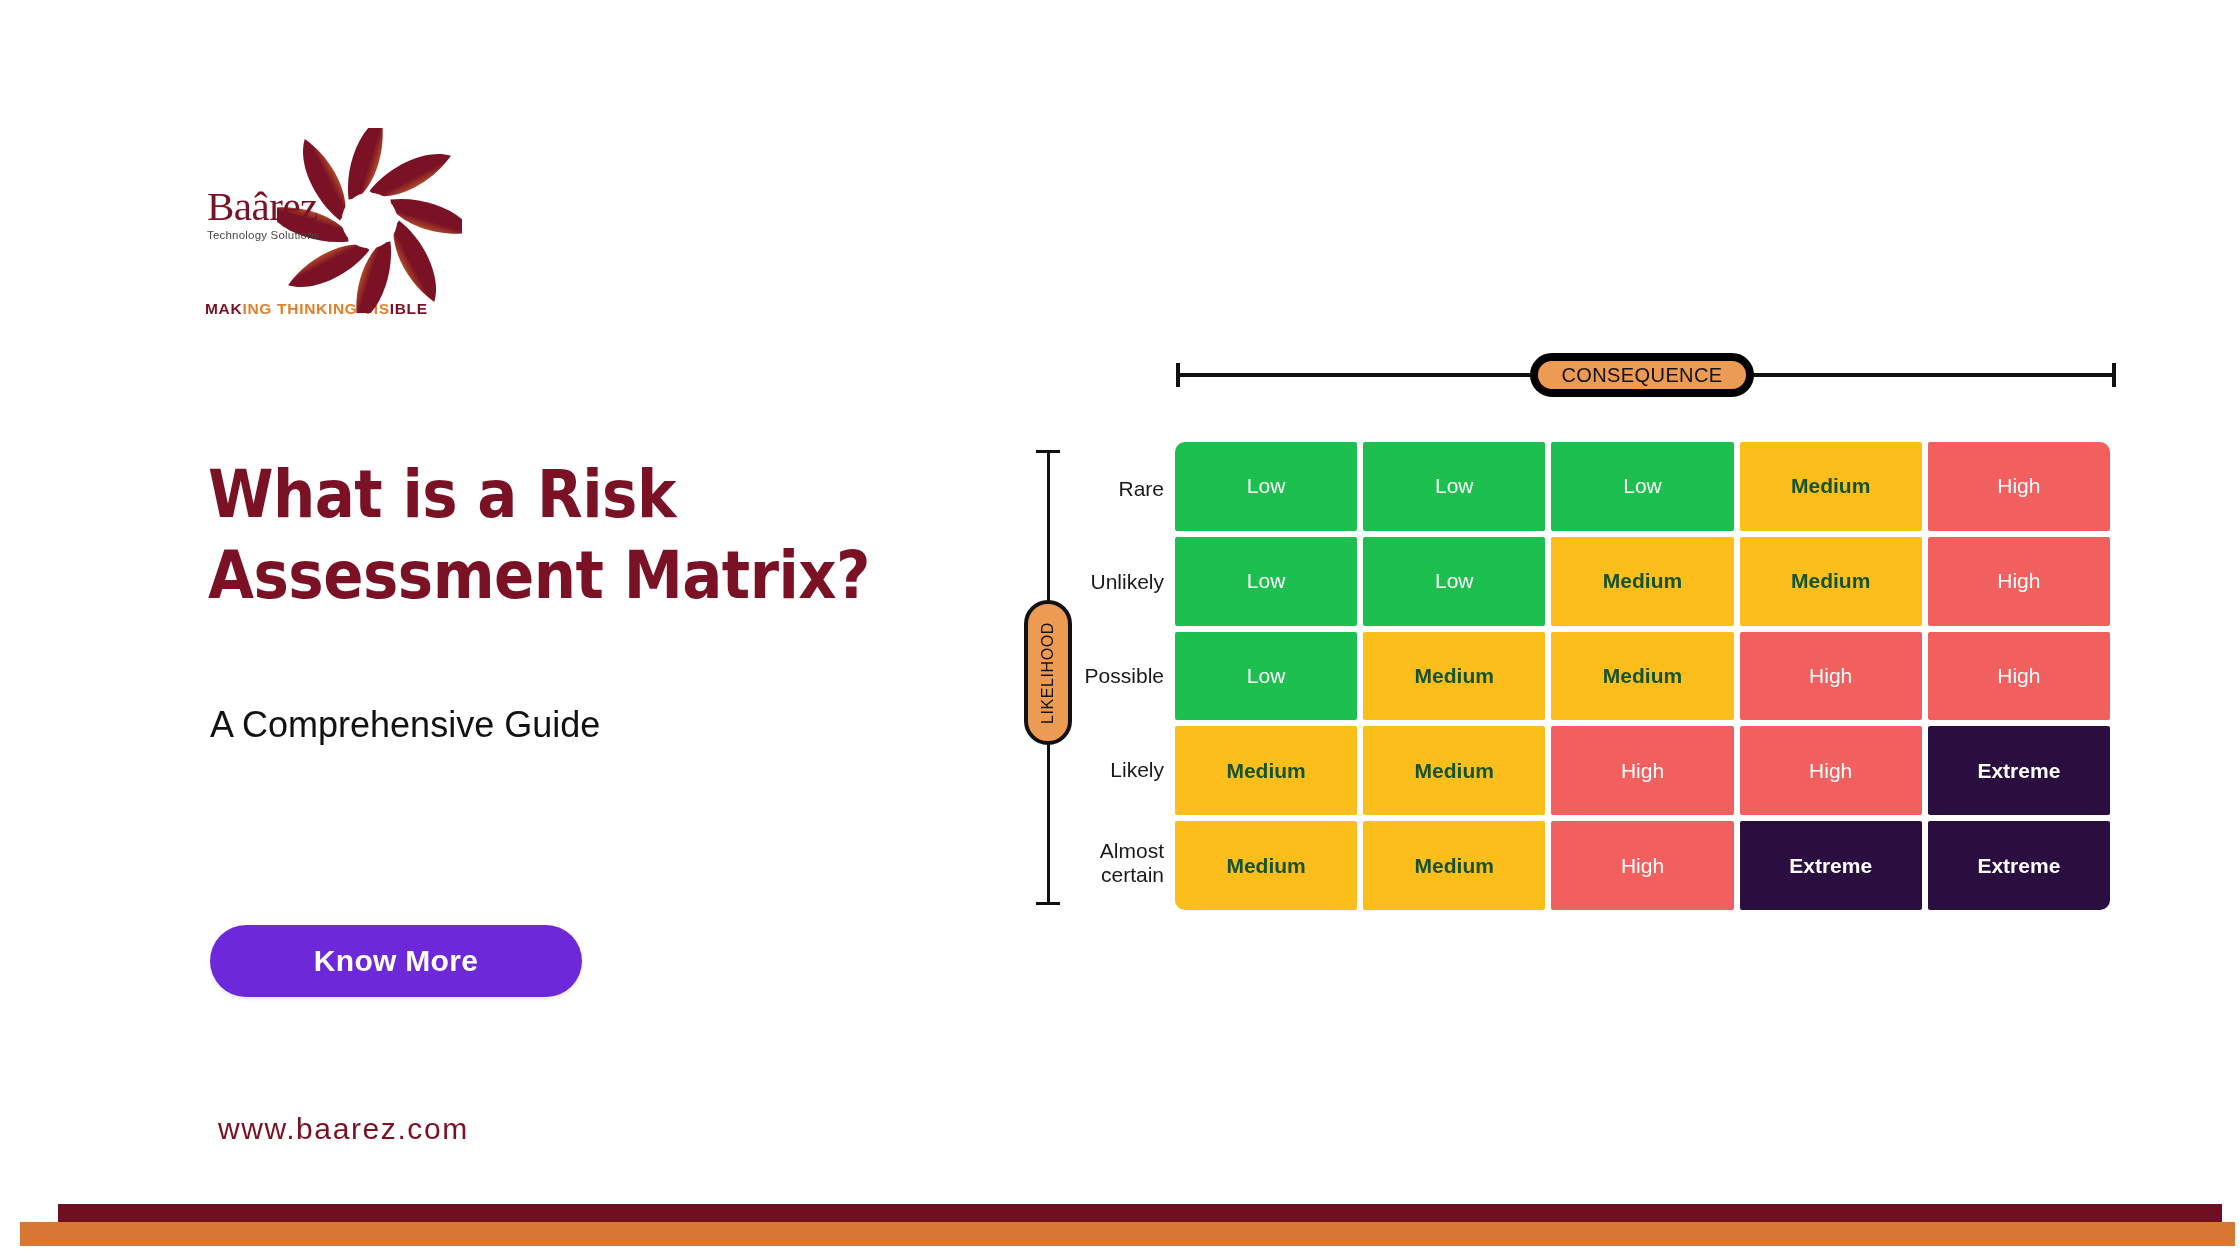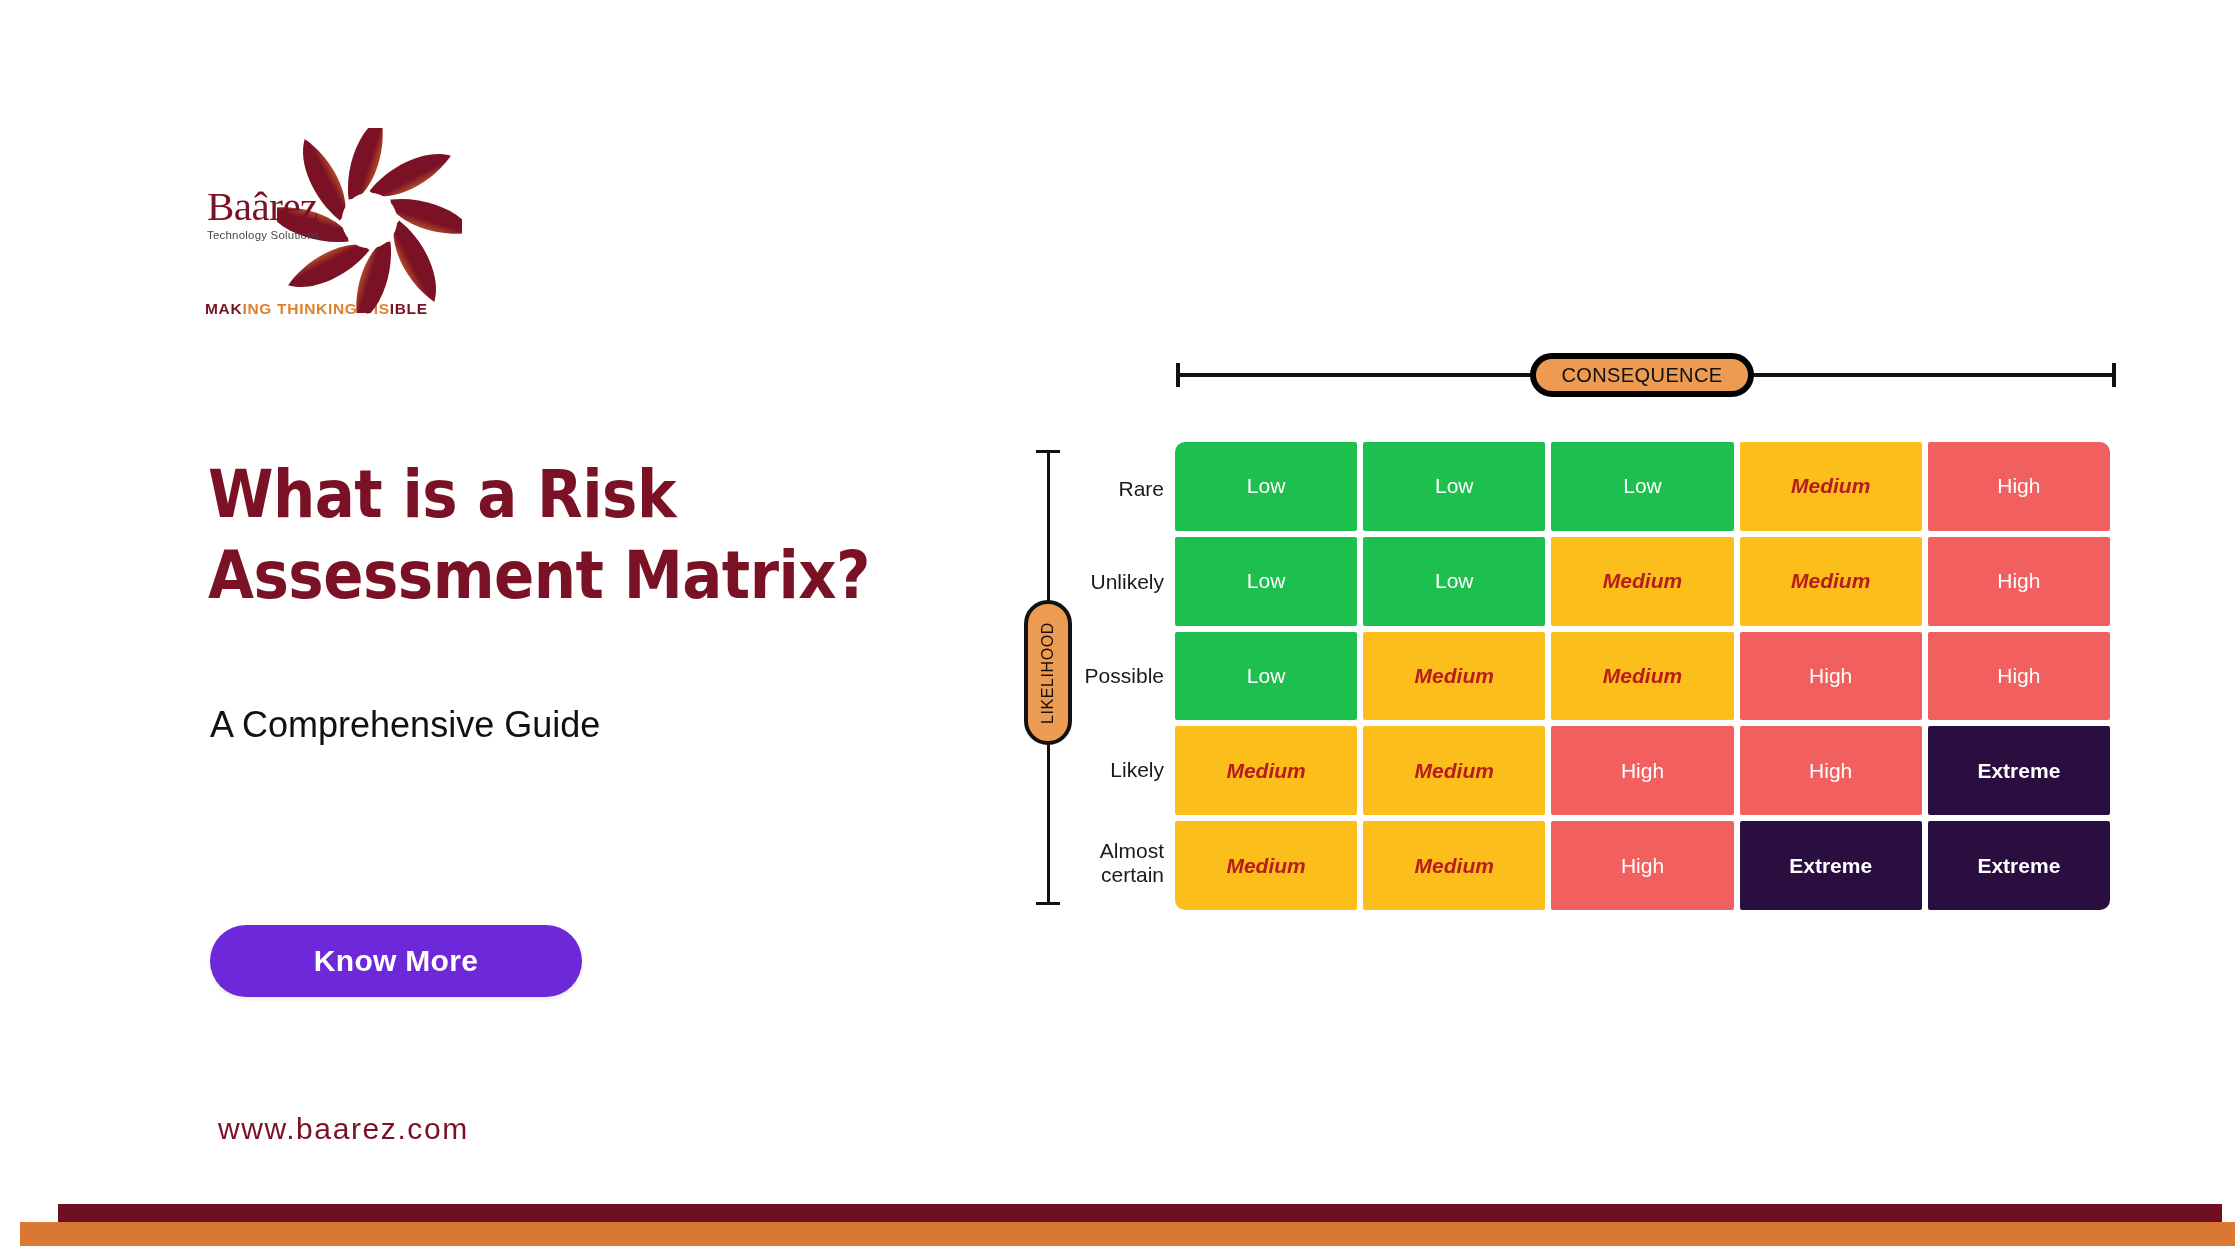--- a/index.html
+++ b/index.html
@@ -191,21 +191,21 @@
   }
   #cap-left { left: 156px; }
   #cap-right { left: 1092px; }
   #consequence-pill {
     position: absolute;
     left: 510px;
     top: 8px;
     width: 224px;
     height: 44px;
     background: #ed9a52;
-    border: 6px solid #000000;
+    border: 8px solid #000000;
     border-radius: 24px;
     box-sizing: border-box;
     display: flex;
     align-items: center;
     justify-content: center;
     font-size: 20px;
     color: #111111;
     letter-spacing: 0.4px;
   }
 
@@ -299,21 +299,21 @@
     gap: 6px;
   }
   .cell {
     display: flex;
     align-items: center;
     justify-content: center;
     font-size: 21px;
     border-radius: 2px;
   }
   .cell.low    { background: #1DBF4E; color: #ffffff; }
-  .cell.medium { background: #FBBE1B; color: #b91c1c; font-weight: bold; font-style: italic; }
+  .cell.medium { background: #FBBE1B; color: #14532d; font-weight: bold; }
   .cell.high   { background: #F1605F; color: #ffffff; }
   .cell.extreme{ background: #2A0E3F; color: #ffffff; font-weight: bold; }
 
   #matrix-grid .cell:nth-child(1)  { border-top-left-radius: 10px; }
   #matrix-grid .cell:nth-child(5)  { border-top-right-radius: 10px; }
   #matrix-grid .cell:nth-child(21) { border-bottom-left-radius: 10px; }
   #matrix-grid .cell:nth-child(25) { border-bottom-right-radius: 10px; }
 </style>
 </head>
 <body>

